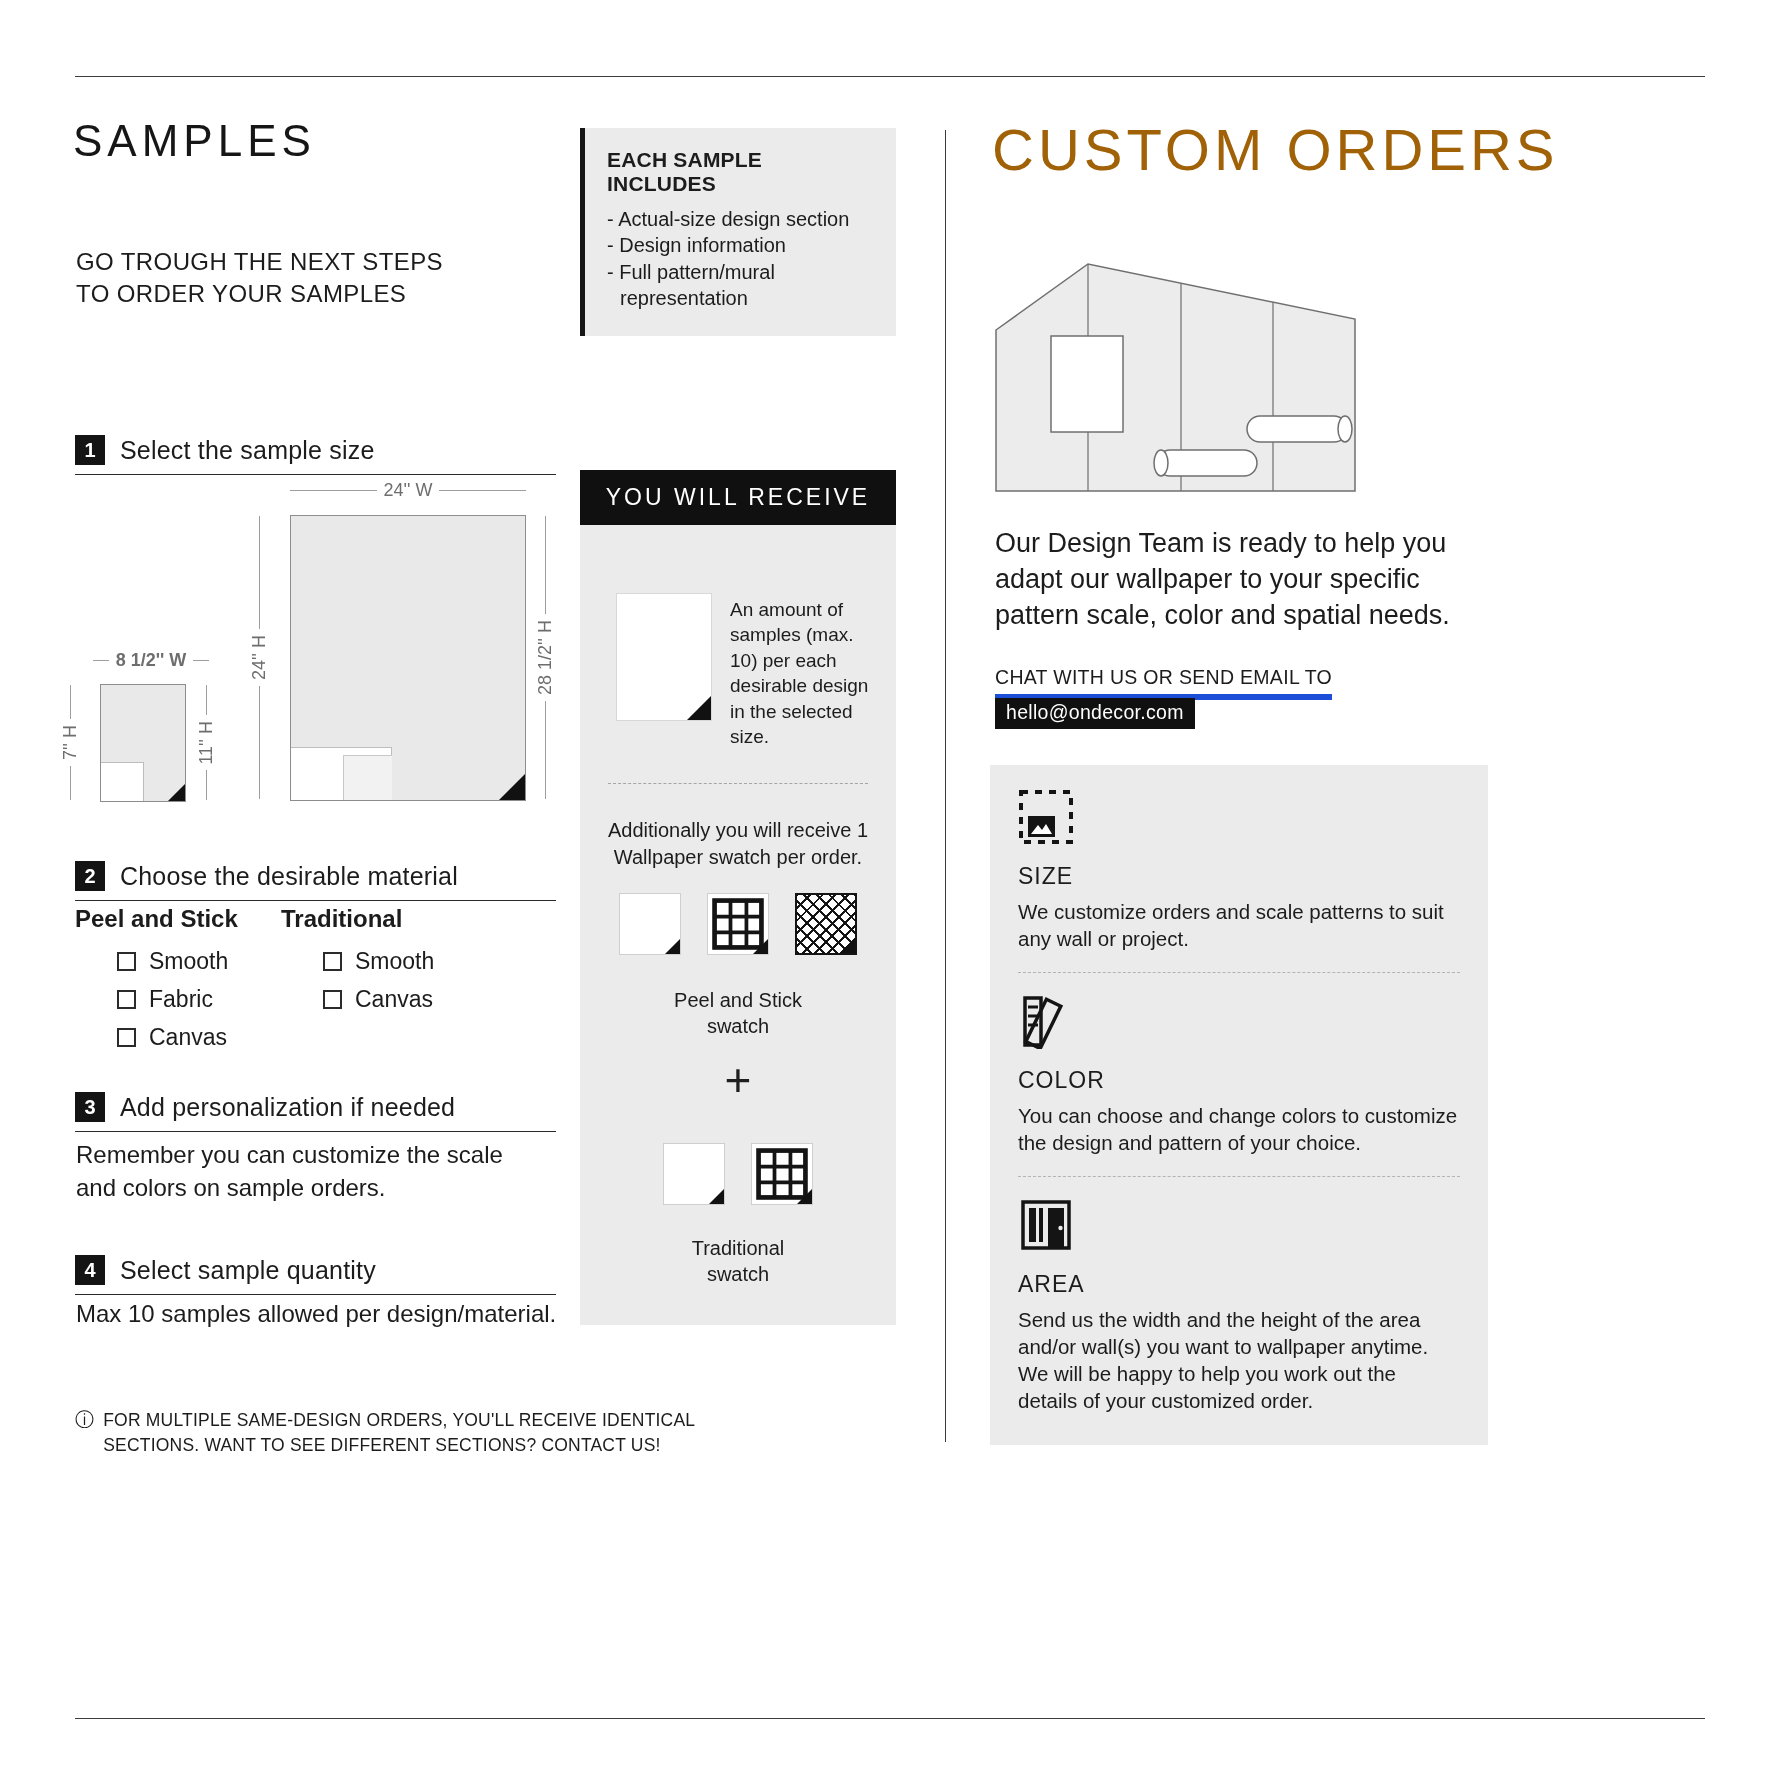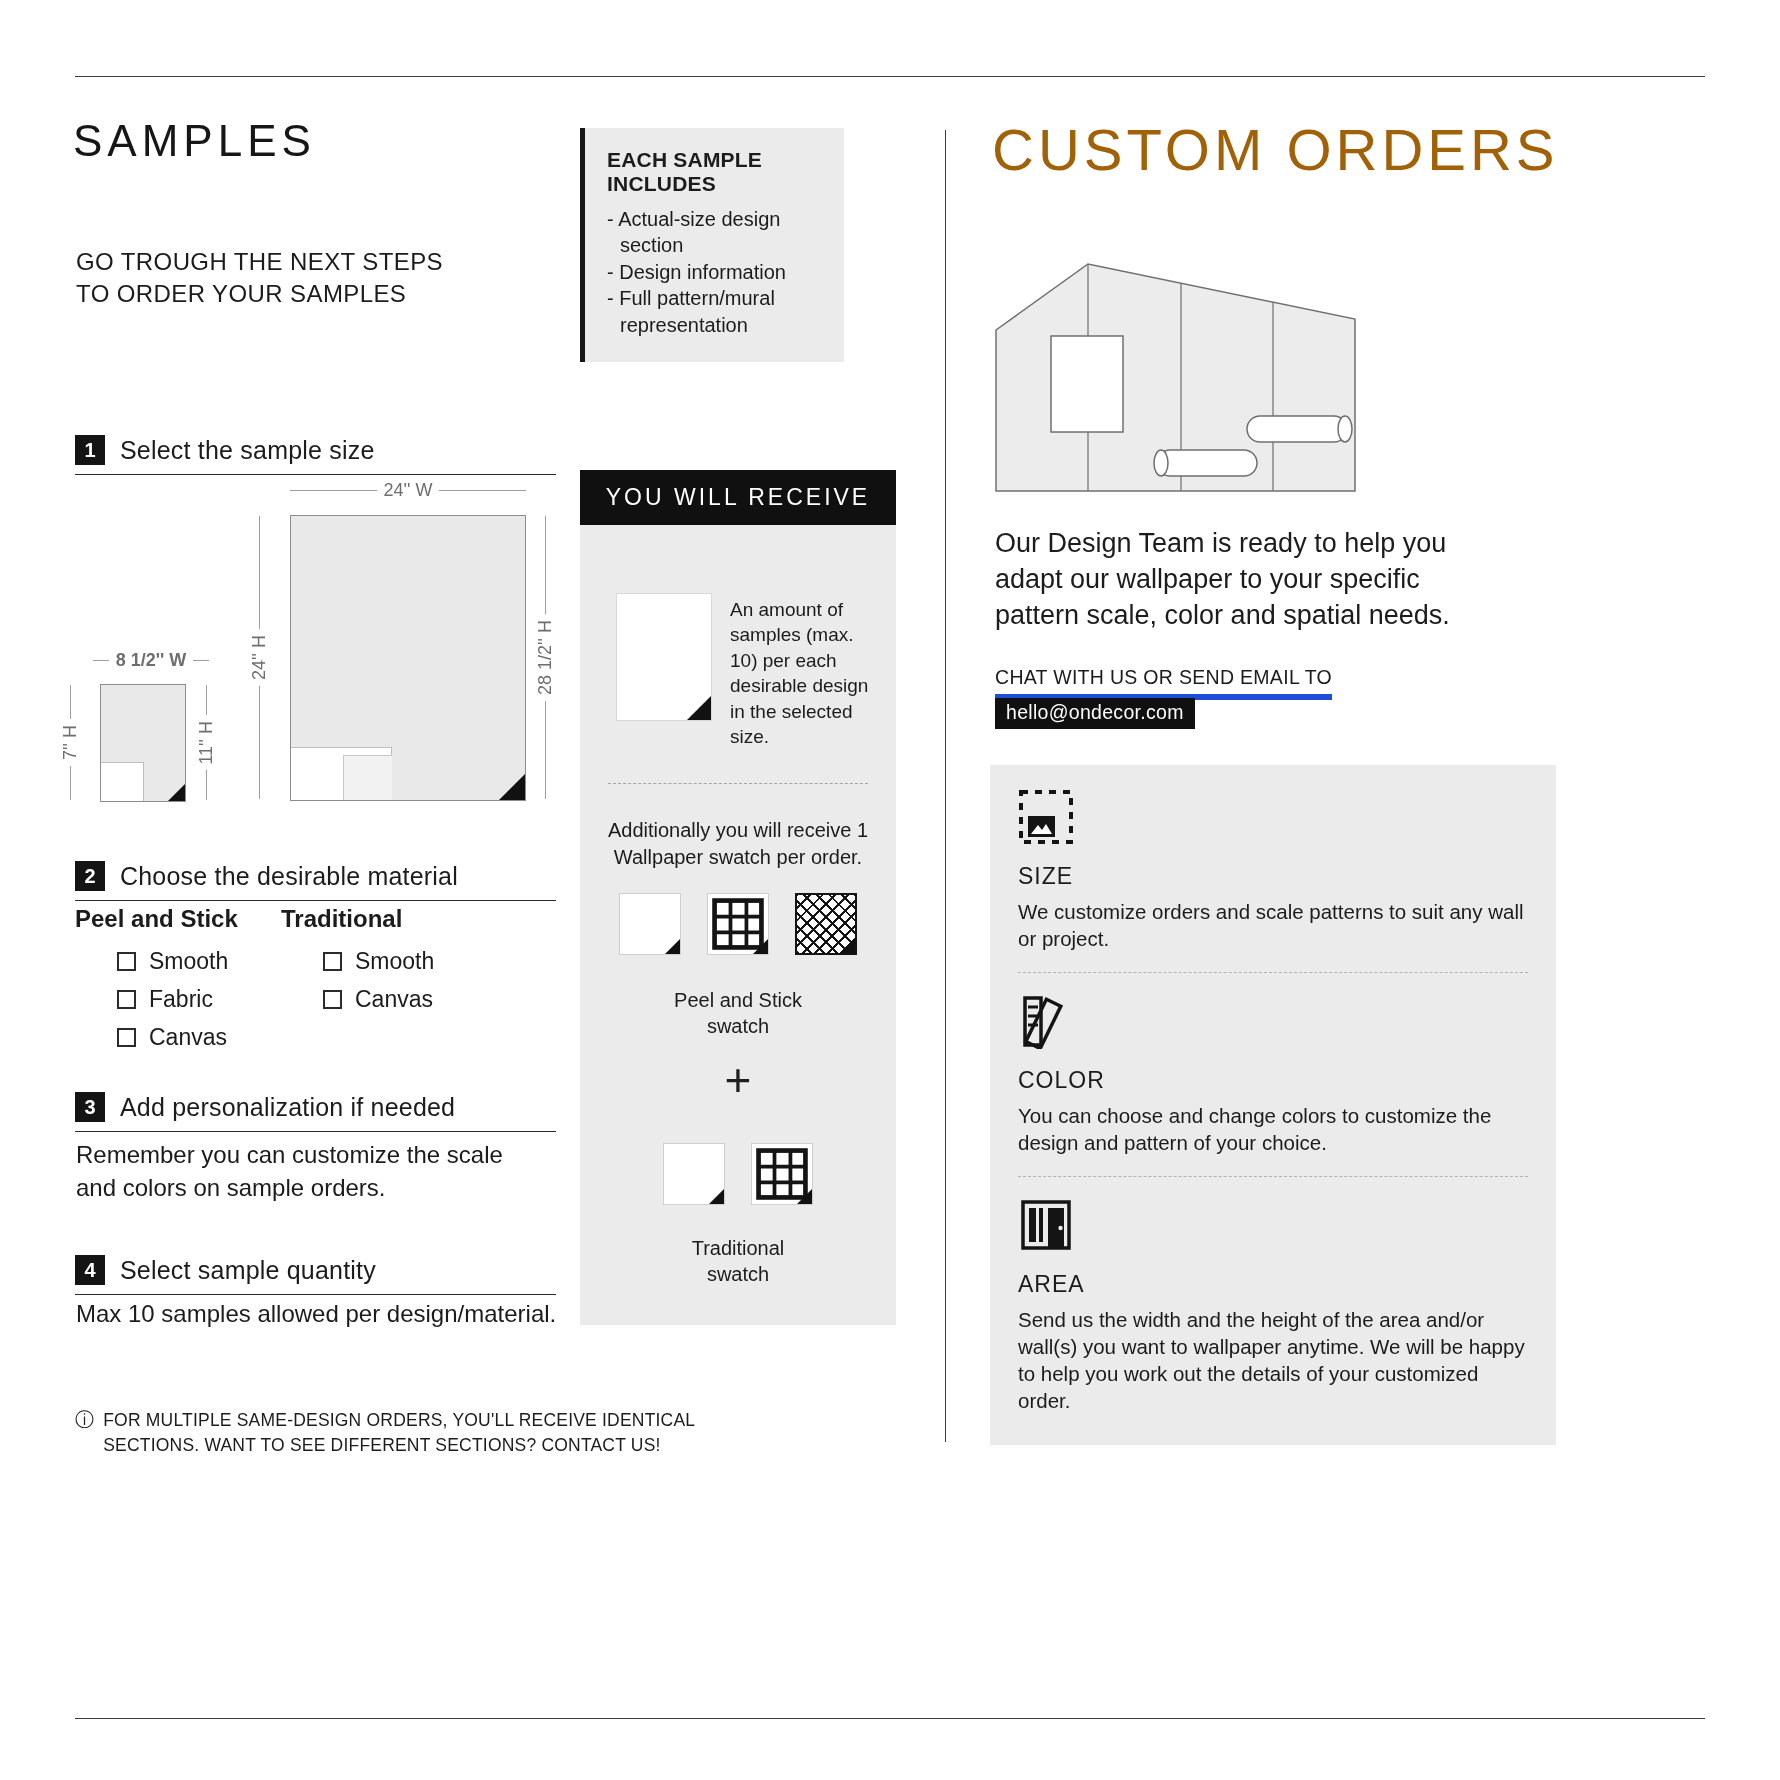--- a/index.html
+++ b/index.html
@@ -9,21 +9,21 @@
   }
   .hr { position:absolute; height:1px; background:#3c3c3c; }
   #rule-top { left:75px; top:76px; width:1630px; }
   #rule-bottom { left:75px; top:1718px; width:1630px; }
   #divider-v { position:absolute; left:945px; top:130px; width:1px; height:1312px; background:#3c3c3c; }
 
   
   #samples-title { position:absolute; left:73px; top:116px; font-size:44px; font-weight:300; letter-spacing:5px; color:#161616; }
   #samples-subtitle { position:absolute; left:76px; top:246px; font-size:24px; line-height:1.32; letter-spacing:0.4px; white-space:pre-line; }
 
-  #includes-box { position:absolute; left:580px; top:128px; width:264px; box-sizing:border-box;
+  #includes-box { position:absolute; left:580px; top:128px; width:316px; box-sizing:border-box;
     background:#ebebeb; border-left:5px solid #161616; padding:20px 22px 24px; }
   .includes-title { font-weight:700; font-size:21px; margin-bottom:10px; letter-spacing:0.2px; }
   .includes-item { font-size:20px; line-height:1.32; padding-left:13px; text-indent:-13px; }
   .includes-item::before { content:"- "; }
 
   .step { position:absolute; left:75px; width:481px; display:flex; align-items:center; gap:15px;
     padding-bottom:9px; border-bottom:1px solid #2a2a2a; }
   .step-num { flex:0 0 auto; width:30px; height:30px; background:#141414; color:#fff; font-size:20px;
     font-weight:700; display:flex; align-items:center; justify-content:center; }
   .step-label { font-size:25px; letter-spacing:0.2px; }
@@ -90,21 +90,21 @@
 
   
   #custom-title { position:absolute; left:992px; top:116px; font-size:58px; font-weight:300; letter-spacing:4px; color:#a16207; }
   #house { position:absolute; left:995px; top:256px; }
   #custom-intro { position:absolute; left:995px; top:526px; width:480px; font-size:27px; line-height:1.33; }
   #chat-label { position:absolute; left:995px; top:666px; font-size:19.5px; letter-spacing:0.3px;
     padding-bottom:5px; border-bottom:6px solid #1d4ed8; }
   #email-badge { position:absolute; left:995px; top:698px; background:#101010; color:#fff; font-size:19.5px;
     padding:3px 11px 5px; letter-spacing:0.3px; }
 
-  #features-panel { position:absolute; left:990px; top:765px; width:566px; min-height:680px; box-sizing:border-box;
+  #features-panel { position:absolute; left:990px; top:765px; width:498px; min-height:680px; box-sizing:border-box;
     background:#ebebeb; padding:24px 28px 26px; }
   .feature-icon { height:58px; margin-bottom:16px; }
   .feature-name { font-size:23px; letter-spacing:1px; margin-bottom:8px; }
   .feature-text { font-size:20.5px; line-height:1.32; }
   .feature-divider { border-top:1px dashed #b3b3b3; margin:20px 0; }
 </style>
 </head>
 <body>
 
 <div class="page">

